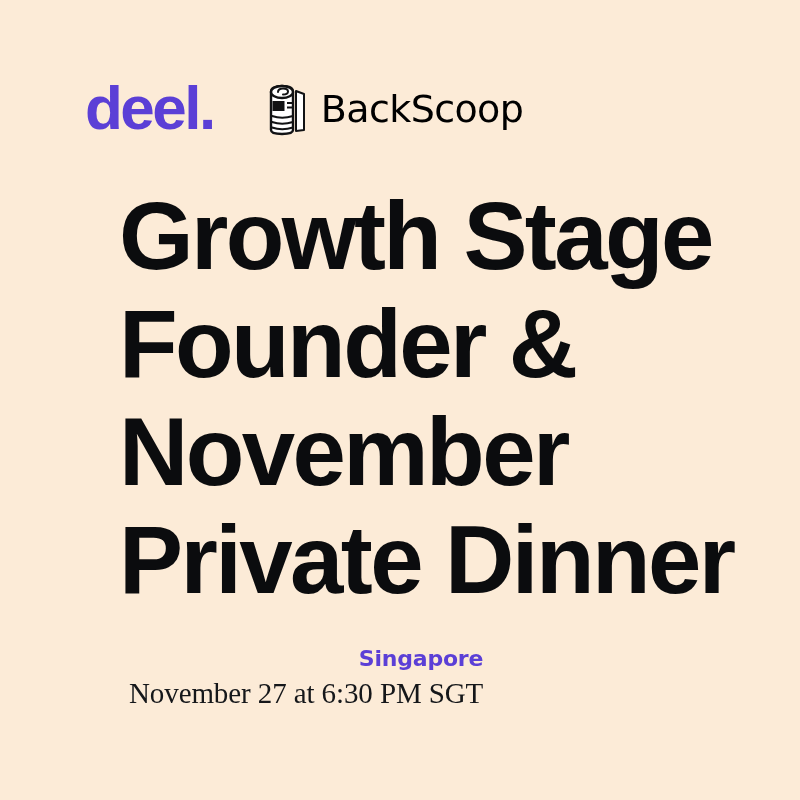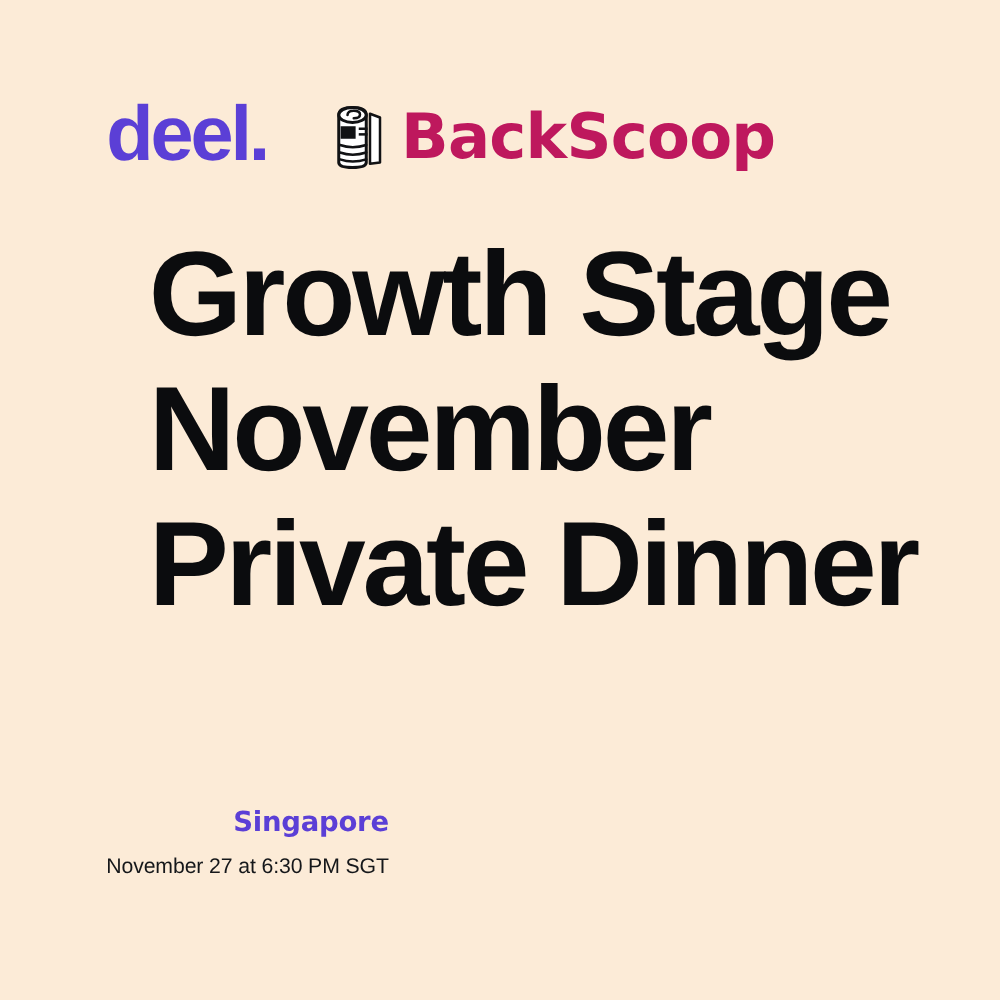--- a/index.html
+++ b/index.html
@@ -48,25 +48,25 @@
     align-items: center;
     gap: 11px;
   }
   #backscoop-icon {
     display: block;
     width: 44px;
     height: 56px;
   }
   #backscoop-wordmark {
     font-family: "DejaVu Sans", sans-serif;
-    font-size: 50px;
-    font-weight: 700;
+    font-size: 38px;
+    font-weight: 400;
     letter-spacing: -0.6px;
     line-height: 1;
-    color: #be185d;
+    color: #000000;
     white-space: nowrap;
   }
 
   
   #headline {
     position: absolute;
     left: 84px;
     top: 182px;
     width: 660px;
   }
@@ -91,28 +91,29 @@
   #event-location {
     font-family: "DejaVu Sans", sans-serif;
     font-size: 22px;
     font-weight: 700;
     letter-spacing: -0.2px;
     line-height: 28px;
     color: #5B3FD6;
     white-space: nowrap;
   }
   #event-datetime {
-    font-family: Liberation Sans, sans-serif;
-    font-size: 17px;
+    font-family: Liberation Serif, serif;
+    font-size: 29px;
     font-weight: 400;
     letter-spacing: -0.1px;
     line-height: 34px;
     color: #15171A;
     white-space: nowrap;
     margin-top: 3px;
+    margin-left: 44px;
   }
 </style>
 </head>
 <body>
 
 <div id="poster">
 
   <div id="logo-row">
 
     <div id="deel-logo">deel.</div>
@@ -136,20 +137,21 @@
         <path d="M6 35 Q16 38.5 27 35" fill="none" stroke="#111214" stroke-width="2" stroke-linecap="round"></path>
         <path d="M6 41 Q16 44.5 27 41" fill="none" stroke="#111214" stroke-width="2" stroke-linecap="round"></path>
         <path d="M6 46.5 Q16 50 27 46.5" fill="none" stroke="#111214" stroke-width="2" stroke-linecap="round"></path>
       </svg>
       <div id="backscoop-wordmark">BackScoop</div>
     </div>
   </div>
 
   <div id="headline">
     <div class="headline-line">Growth Stage</div>
+    <div class="headline-line">Founder &amp;</div>
     <div class="headline-line">November</div>
     <div class="headline-line">Private Dinner</div>
   </div>
 
   <div id="footer">
     <div id="event-location">Singapore</div>
     <div id="event-datetime">November 27 at 6:30 PM SGT</div>
   </div>
 
 </div>

